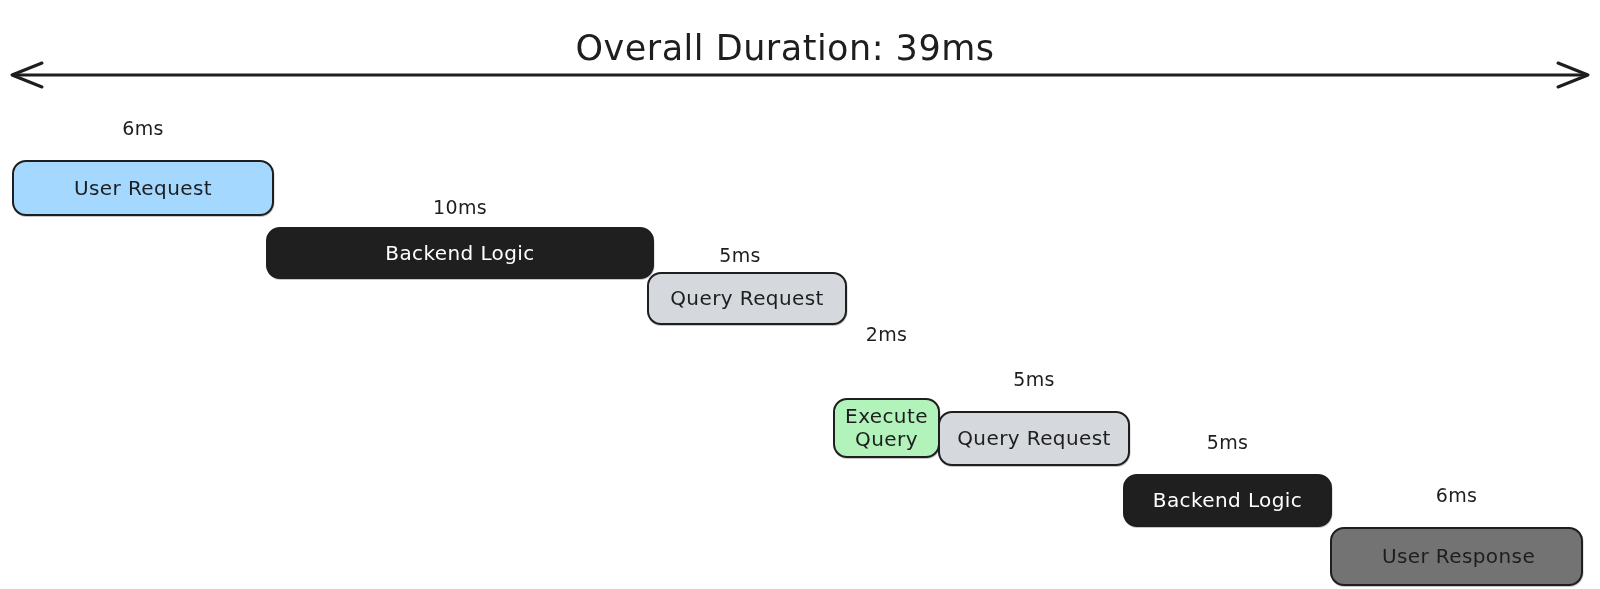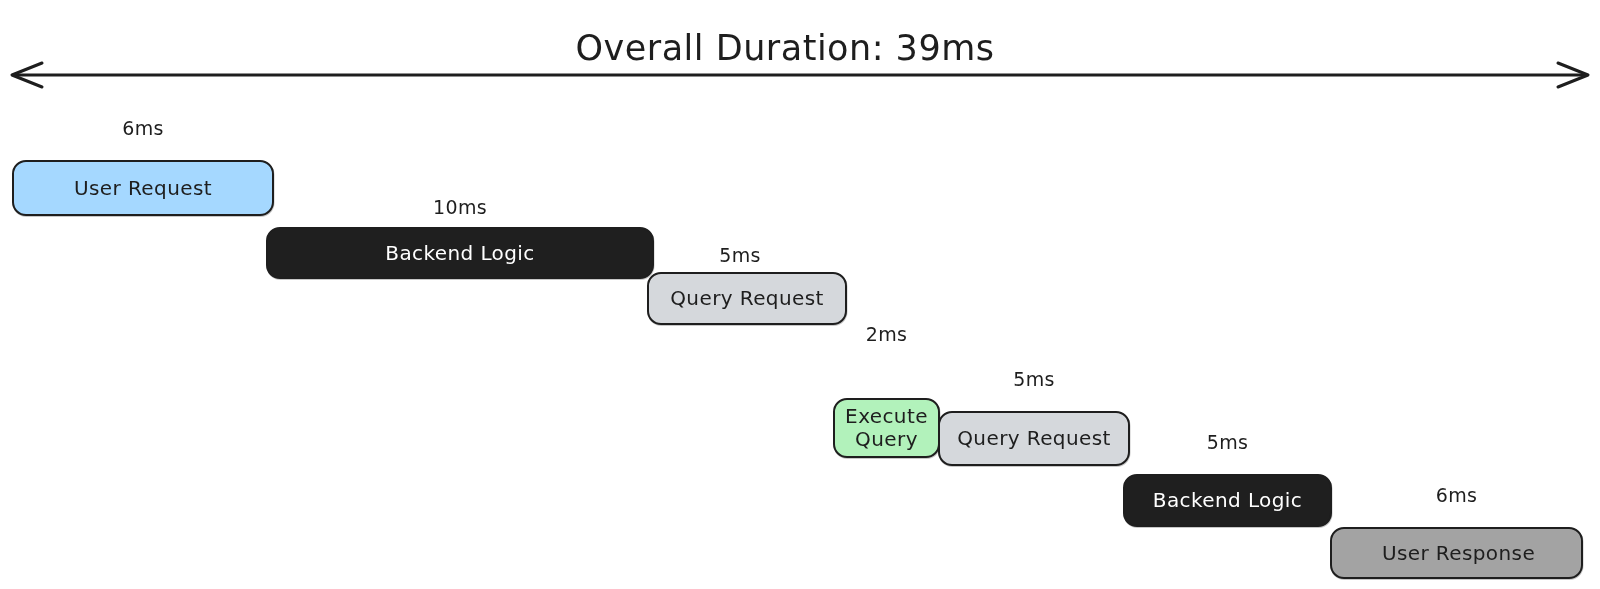--- a/index.html
+++ b/index.html
@@ -90,19 +90,19 @@
       </div>
       <div class="seg-duration" style="left: 886.5px; top: 307px; margin-top: 16px;">2ms</div>
       <div class="seg-box" style="left: 938px; top: 411px; width: 192px; height: 55px; background: rgb(213, 216, 220); border-color: rgb(30, 30, 30);">
         <span style="color: rgb(30, 30, 30);">Query Request</span>
       </div>
       <div class="seg-duration" style="left: 1034px; top: 368px;">5ms</div>
       <div class="seg-box" style="left: 1123px; top: 474px; width: 209px; height: 53px; background: rgb(31, 31, 31); border-color: rgb(30, 30, 30);">
         <span style="color: rgb(255, 255, 255);">Backend Logic</span>
       </div>
       <div class="seg-duration" style="left: 1227.5px; top: 431px;">5ms</div>
-      <div class="seg-box" style="left: 1330px; top: 527px; width: 253px; height: 52px; background: #a3a3a3; border-color: rgb(30, 30, 30); padding-left: 12px;">
+      <div class="seg-box" style="left: 1330px; top: 527px; width: 253px; height: 59px; background: #737373; border-color: rgb(30, 30, 30); padding-left: 12px;">
         <span style="color: rgb(30, 30, 30);">User Response</span>
       </div>
       <div class="seg-duration" style="left: 1456.5px; top: 484px;">6ms</div>
     </div>
 
 </div>
 
 </body></html>

